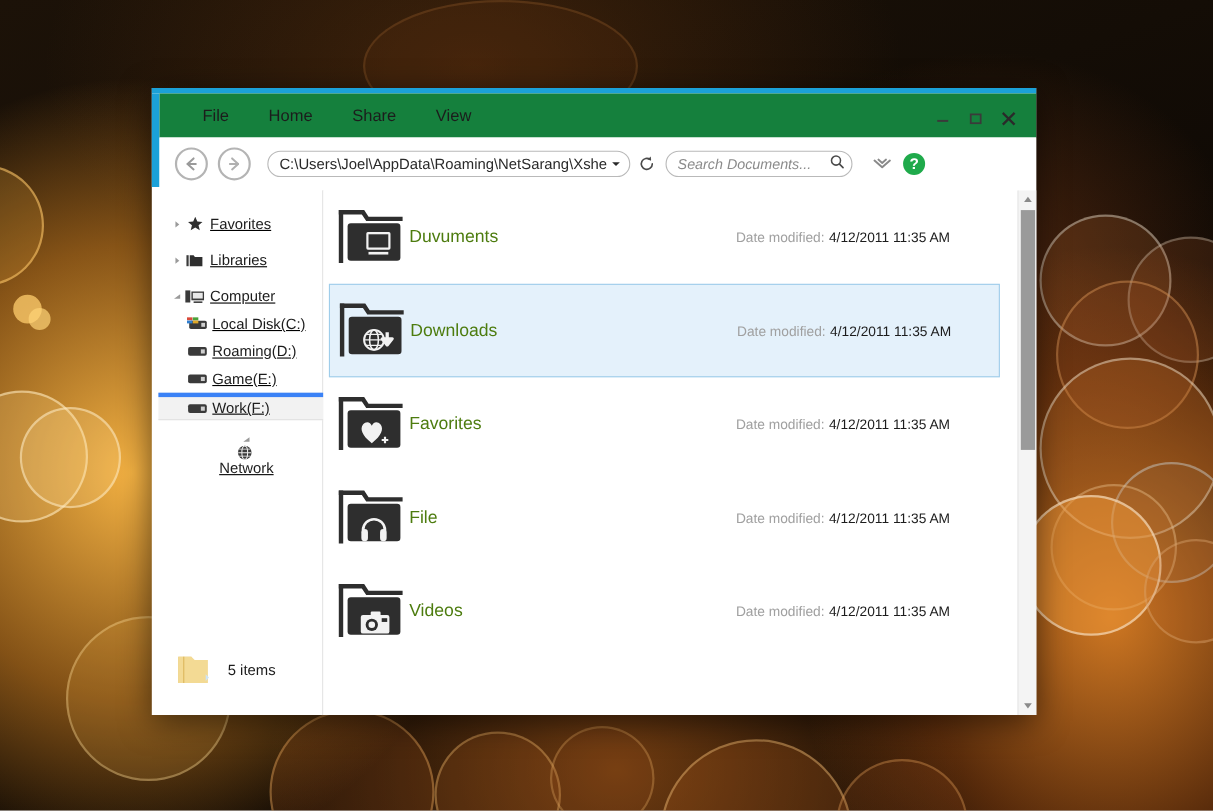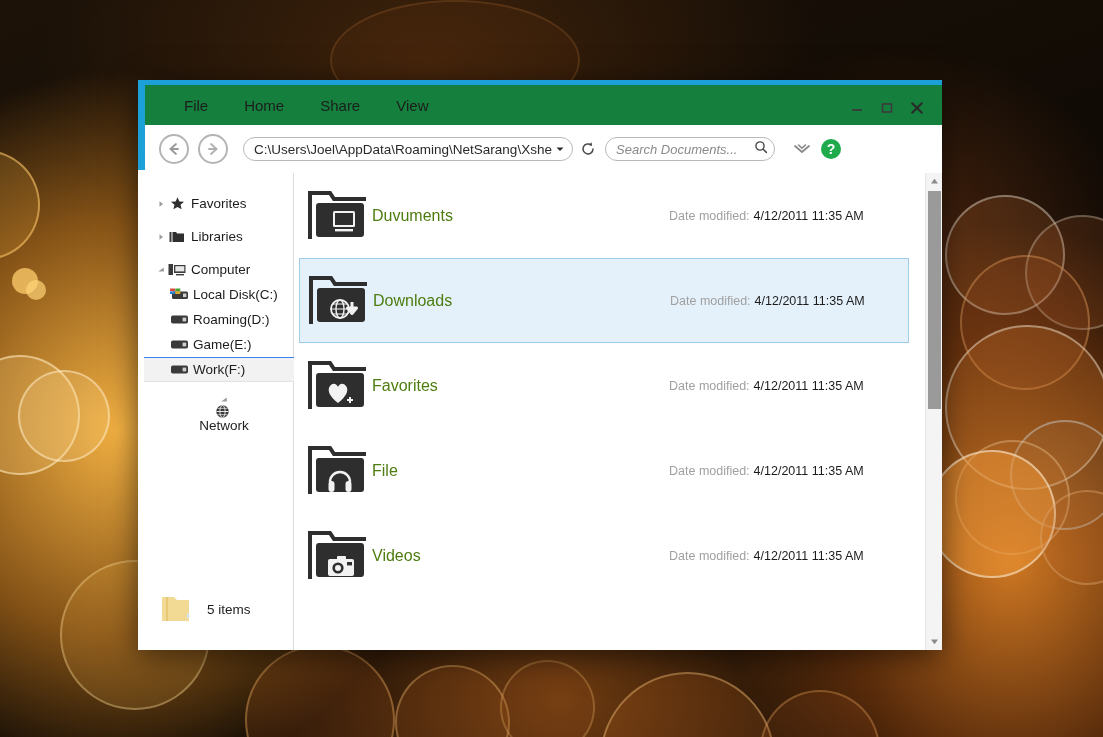--- a/index.html
+++ b/index.html
@@ -188,20 +188,21 @@
     cursor: default; flex: 0 0 auto;
   }
 
   
   #body-area {
     position: absolute;
     left: 7px; top: 93px;
     width: 797px; height: 477px;
     display: flex;
     background: #fff;
+    text-decoration: underline;
   }
 
   
   #sidebar {
     width: 149px;
     height: 477px;
     background: #ffffff;
     border-right: 1px solid #dcdcdc;
     padding-top: 10px;
     position: relative;
@@ -213,21 +214,21 @@
     font-size: 13.5px;
     color: #1c1c1c;
     cursor: default;
     padding-left: 10px;
     white-space: nowrap;
   }
   .nav-row.group { margin-top: 8px; }
   .nav-row.child { padding-left: 24px; }
   .nav-row.selected {
     background: #f2f2f2;
-    border-top: 1px solid #3b82f6;
+    border-top: 4px solid #3b82f6;
     border-bottom: 1px solid #e2e2e2;
     margin-left: -1px;
     padding-left: 25px;
     width: 150px;
   }
   .twisty {
     width: 12px;
     display: flex;
     align-items: center;
     justify-content: center;

